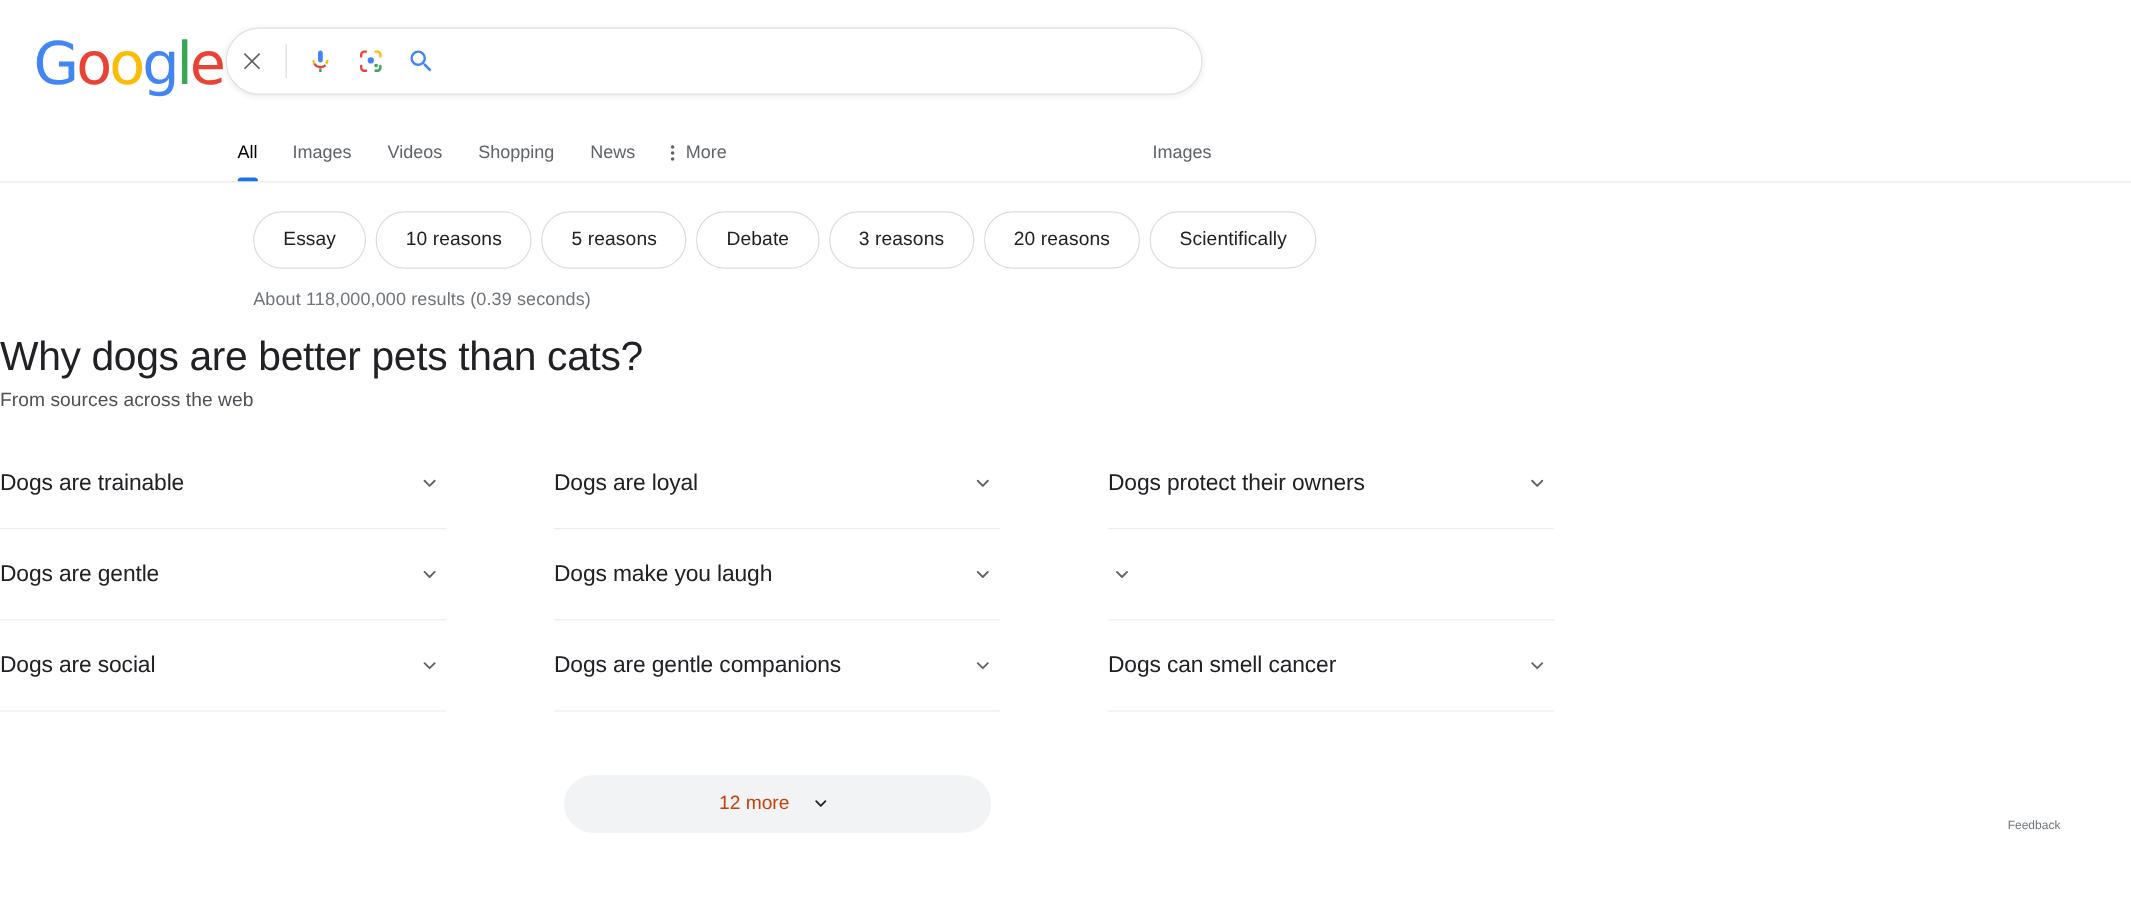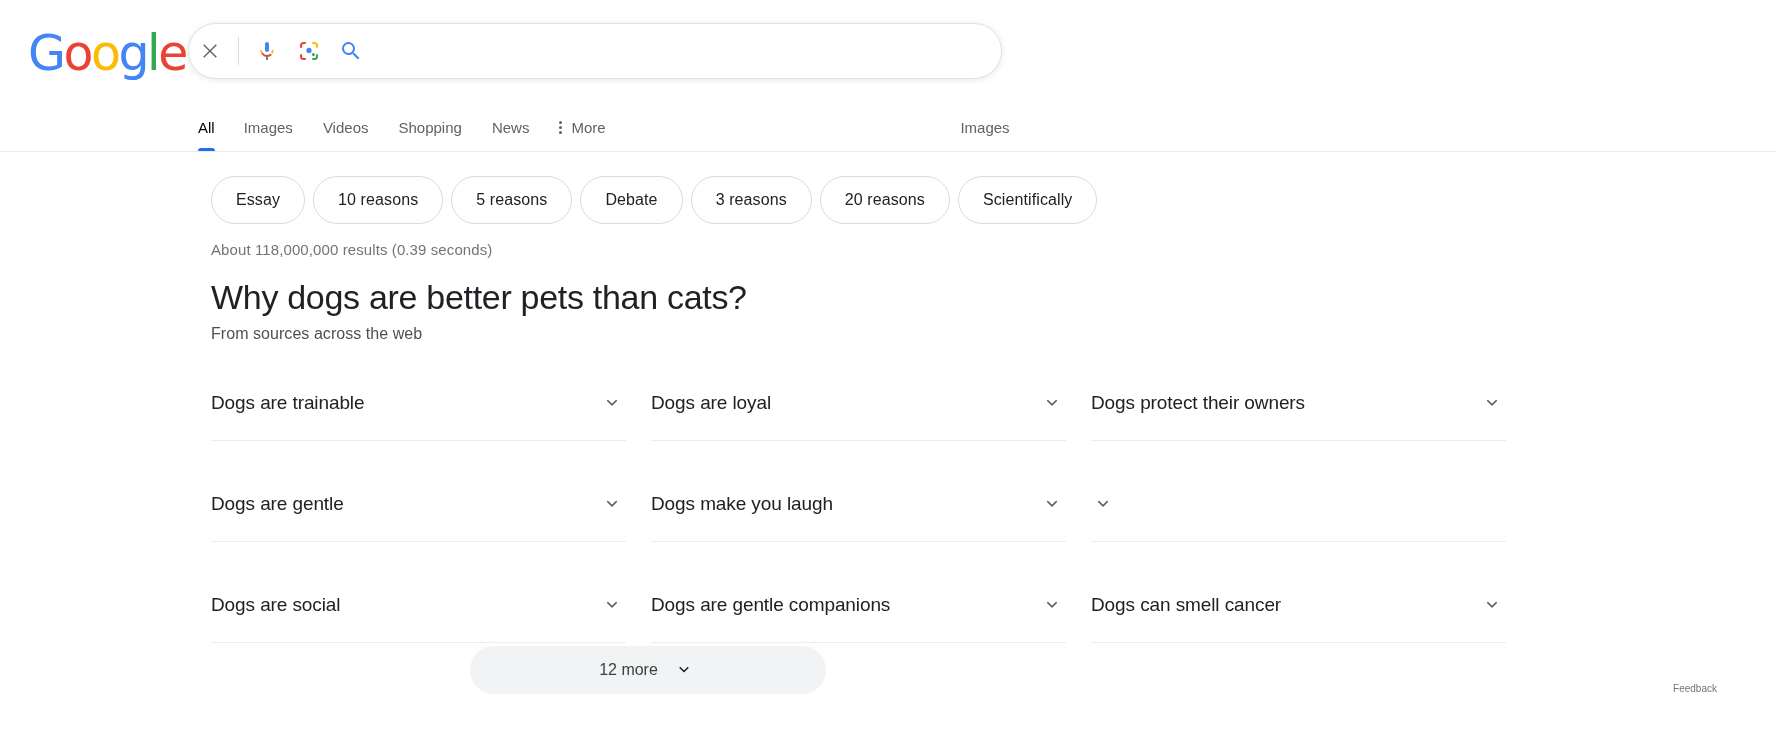--- a/index.html
+++ b/index.html
@@ -174,21 +174,20 @@
   .stats {
     padding-left: 211px;
     padding-top: 17px;
     font-size: 15px;
     color: #70757a;
     letter-spacing: 0.1px;
   }
 
   
   .main {
-    padding-left: 211px;
     padding-top: 17px;
     position: relative;
   }
   .panel-title {
     font-size: 34px;
     line-height: 44px;
     color: #202124;
     font-weight: 400;
     letter-spacing: -0.3px;
   }
@@ -199,21 +198,20 @@
     letter-spacing: 0.05px;
   }
 
   .grid {
     margin-top: 22px;
     width: 1295px;
     display: grid;
     grid-template-columns: repeat(3, 1fr);
     column-gap: 90px;
     row-gap: 0;
-    gap: 25px;
   }
   .acc-item {
     height: 76px;
     display: flex;
     align-items: center;
     justify-content: space-between;
     border-bottom: 1px solid #ececec;
     cursor: pointer;
     padding-right: 2px;
   }
@@ -247,21 +245,21 @@
     height: 48px;
     min-width: 356px;
     background: #f1f3f4;
     border: none;
     border-radius: 24px;
     display: flex;
     align-items: center;
     justify-content: center;
     gap: 14px;
     font-size: 16px;
-    color: #404040;
+    color: #c2410c;
     cursor: pointer;
     font-family: "Liberation Sans", sans-serif;
   }
 
   
   .feedback {
     position: absolute;
     right: 59px;
     top: 683px;
     font-size: 10px;

